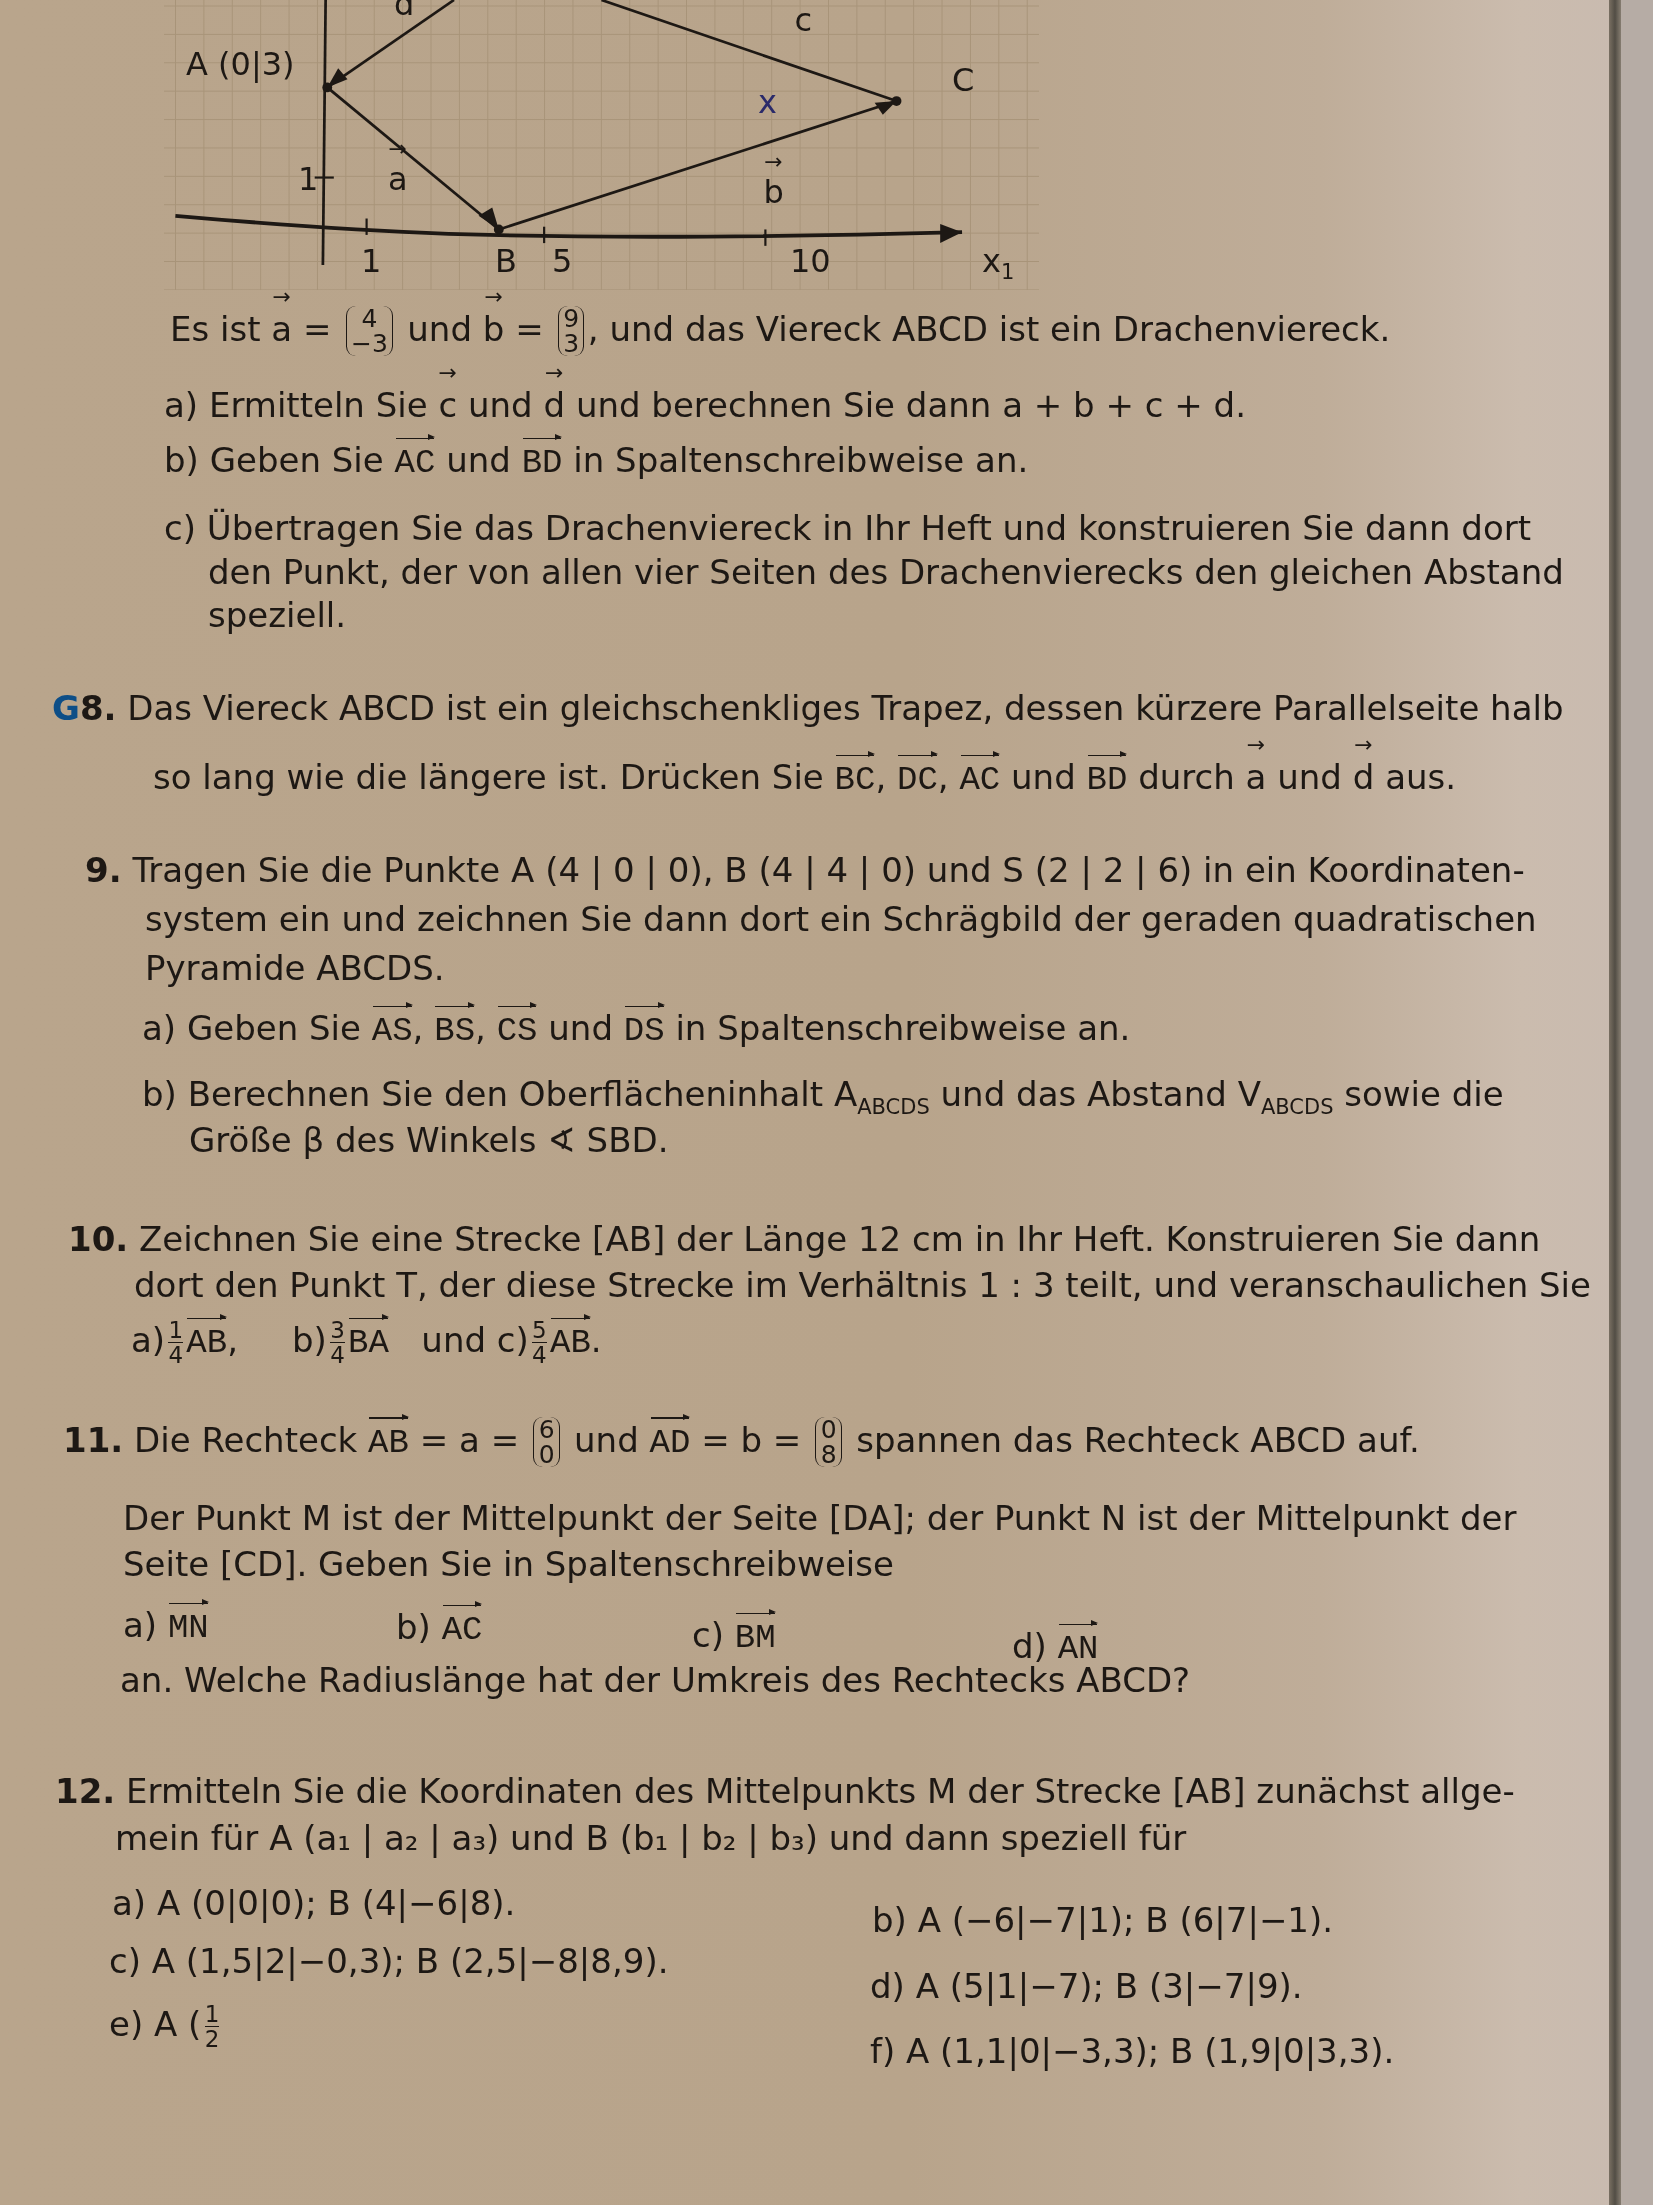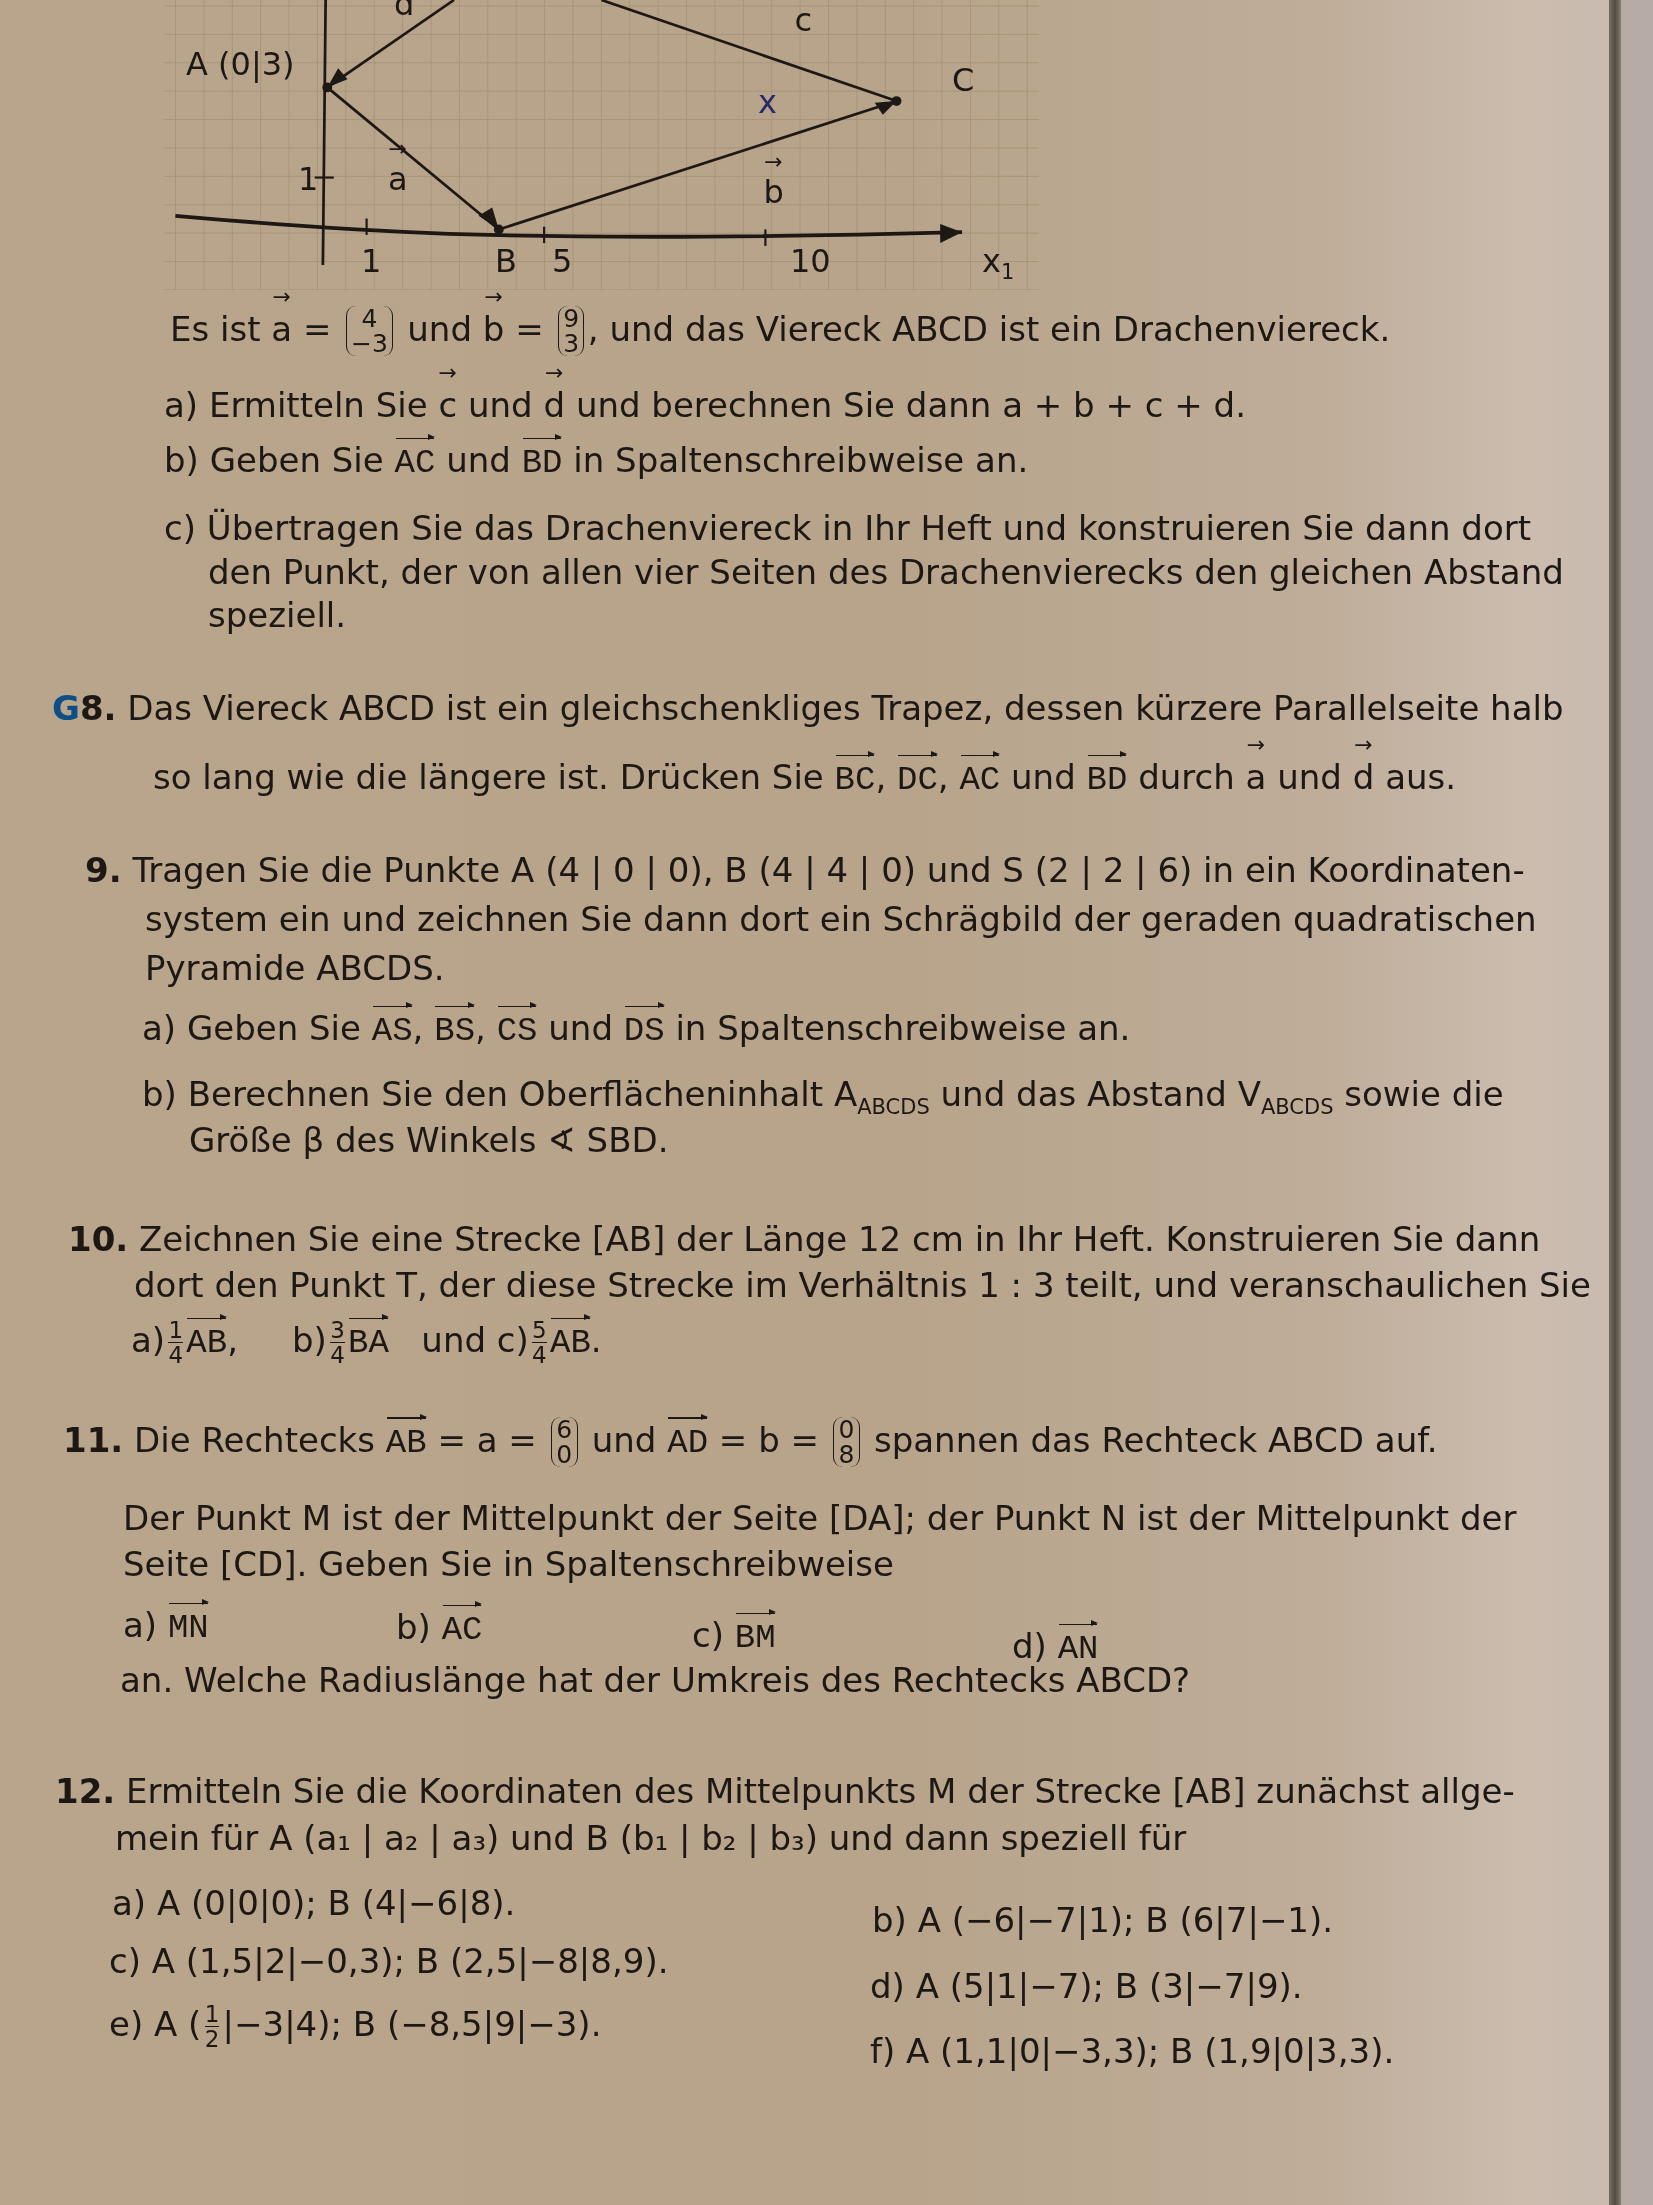--- a/index.html
+++ b/index.html
@@ -115,35 +115,35 @@
 <div class="txt" style="left:68px;top:1217px"><span class="num">10.</span><span> Zeichnen Sie eine Strecke [AB] der Länge 12 cm in Ihr Heft. Konstruieren Sie dann</span></div>
 <div class="txt" style="left:134px;top:1263px">dort den Punkt T, der diese Strecke im Verhältnis 1 : 3 teilt, und veranschaulichen Sie</div>
 <div class="txt" style="left:131px;top:1318px">
   <span>a)</span><span class="frac"><span class="n">1</span><span>4</span></span><span class="vec">AB</span><span>,</span>&nbsp;&nbsp;&nbsp;&nbsp;
   <span>b)</span><span class="frac"><span class="n">3</span><span>4</span></span><span class="vec">BA</span>&nbsp;&nbsp;
   <span>und c)</span><span class="frac"><span class="n">5</span><span>4</span></span><span class="vec">AB</span><span>.</span>
 </div>
 
 
 <div class="txt" style="left:63px;top:1417px">
-  <span class="num">11.</span><span> Die Rechtecks </span><span class="vec">AB</span><span> = a = </span><span class="col"><span>6</span><br><span>0</span></span><span> und </span><span class="vec">AD</span><span> = b = </span><span class="col"><span>0</span><br><span>8</span></span><span> spannen das Rechteck ABCD auf.</span>
+  <span class="num">11.</span><span> Die Rechteck </span><span class="vec">AB</span><span> = a = </span><span class="col"><span>6</span><br><span>0</span></span><span> und </span><span class="vec">AD</span><span> = b = </span><span class="col"><span>0</span><br><span>8</span></span><span> spannen das Rechteck ABCD auf.</span>
 </div>
 <div class="txt" style="left:123px;top:1496px">Der Punkt M ist der Mittelpunkt der Seite [DA]; der Punkt N ist der Mittelpunkt der</div>
 <div class="txt" style="left:123px;top:1542px">Seite [CD]. Geben Sie in Spaltenschreibweise</div>
 <div class="txt" style="left:123px;top:1603px"><span>a)</span> <span class="vec">MN</span></div>
 <div class="txt" style="left:396px;top:1605px"><span>b)</span> <span class="vec">AC</span></div>
 <div class="txt" style="left:692px;top:1613px"><span>c)</span> <span class="vec">BM</span></div>
 <div class="txt" style="left:1012px;top:1624px"><span>d)</span> <span class="vec">AN</span></div>
 <div class="txt" style="left:120px;top:1658px">an. Welche Radiuslänge hat der Umkreis des Rechtecks ABCD?</div>
 
 
 <div class="txt" style="left:55px;top:1769px"><span class="num">12.</span><span> Ermitteln Sie die Koordinaten des Mittelpunkts M der Strecke [AB] zunächst allge-</span></div>
 <div class="txt" style="left:115px;top:1816px">mein für A (a₁ | a₂ | a₃) und B (b₁ | b₂ | b₃) und dann speziell für</div>
 <div class="txt" style="left:112px;top:1881px"><span>a)</span><span> A (0|0|0); B (4|−6|8).</span></div>
 <div class="txt" style="left:872px;top:1898px"><span>b)</span><span> A (−6|−7|1); B (6|7|−1).</span></div>
 <div class="txt" style="left:109px;top:1939px"><span>c)</span><span> A (1,5|2|−0,3); B (2,5|−8|8,9).</span></div>
 <div class="txt" style="left:870px;top:1964px"><span>d)</span><span> A (5|1|−7); B (3|−7|9).</span></div>
-<div class="txt" style="left:109px;top:2002px"><span>e)</span><span> A (</span><span class="frac"><span class="n">1</span><span>2</span></span><span>|−3|4); B (−8,5|9|−3).</span></div>
+<div class="txt" style="left:109px;top:2002px"><span>e)</span><span> A (</span><span class="frac"><span class="n">1</span><span>2</span></span></div>
 <div class="txt" style="left:870px;top:2029px"><span>f)</span><span> A (1,1|0|−3,3); B (1,9|0|3,3).</span></div>
 
 
 
 
 
 </body></html>

